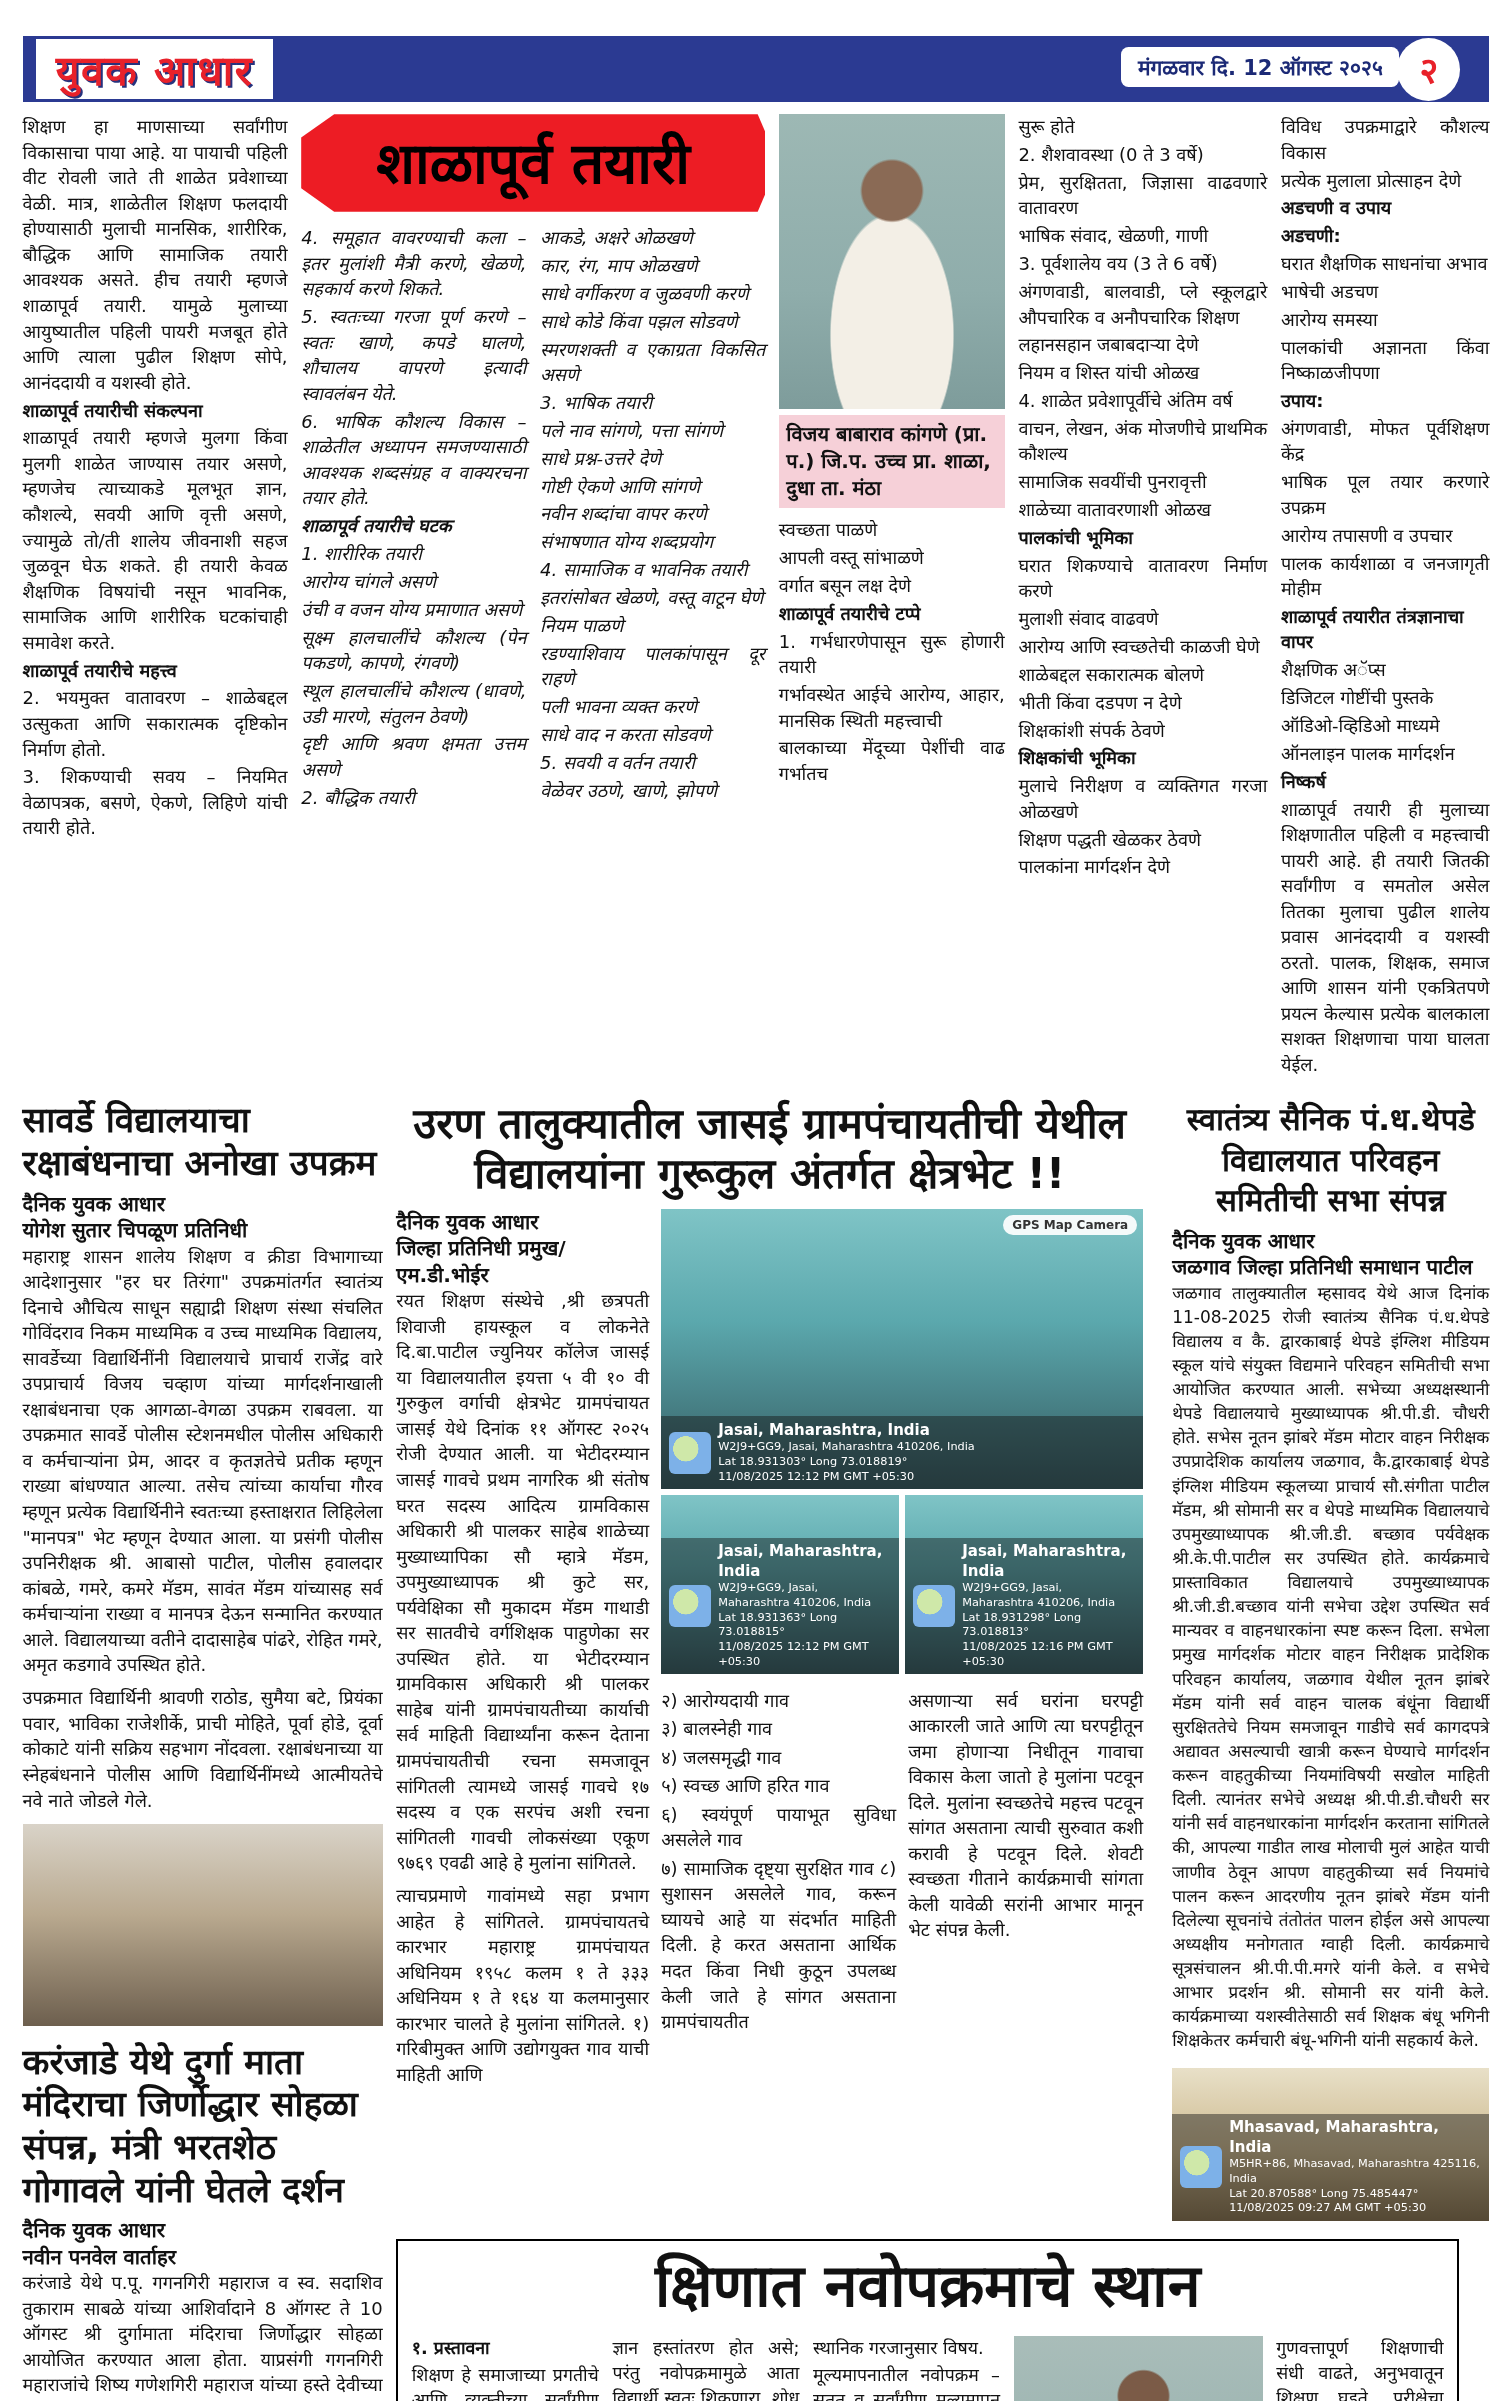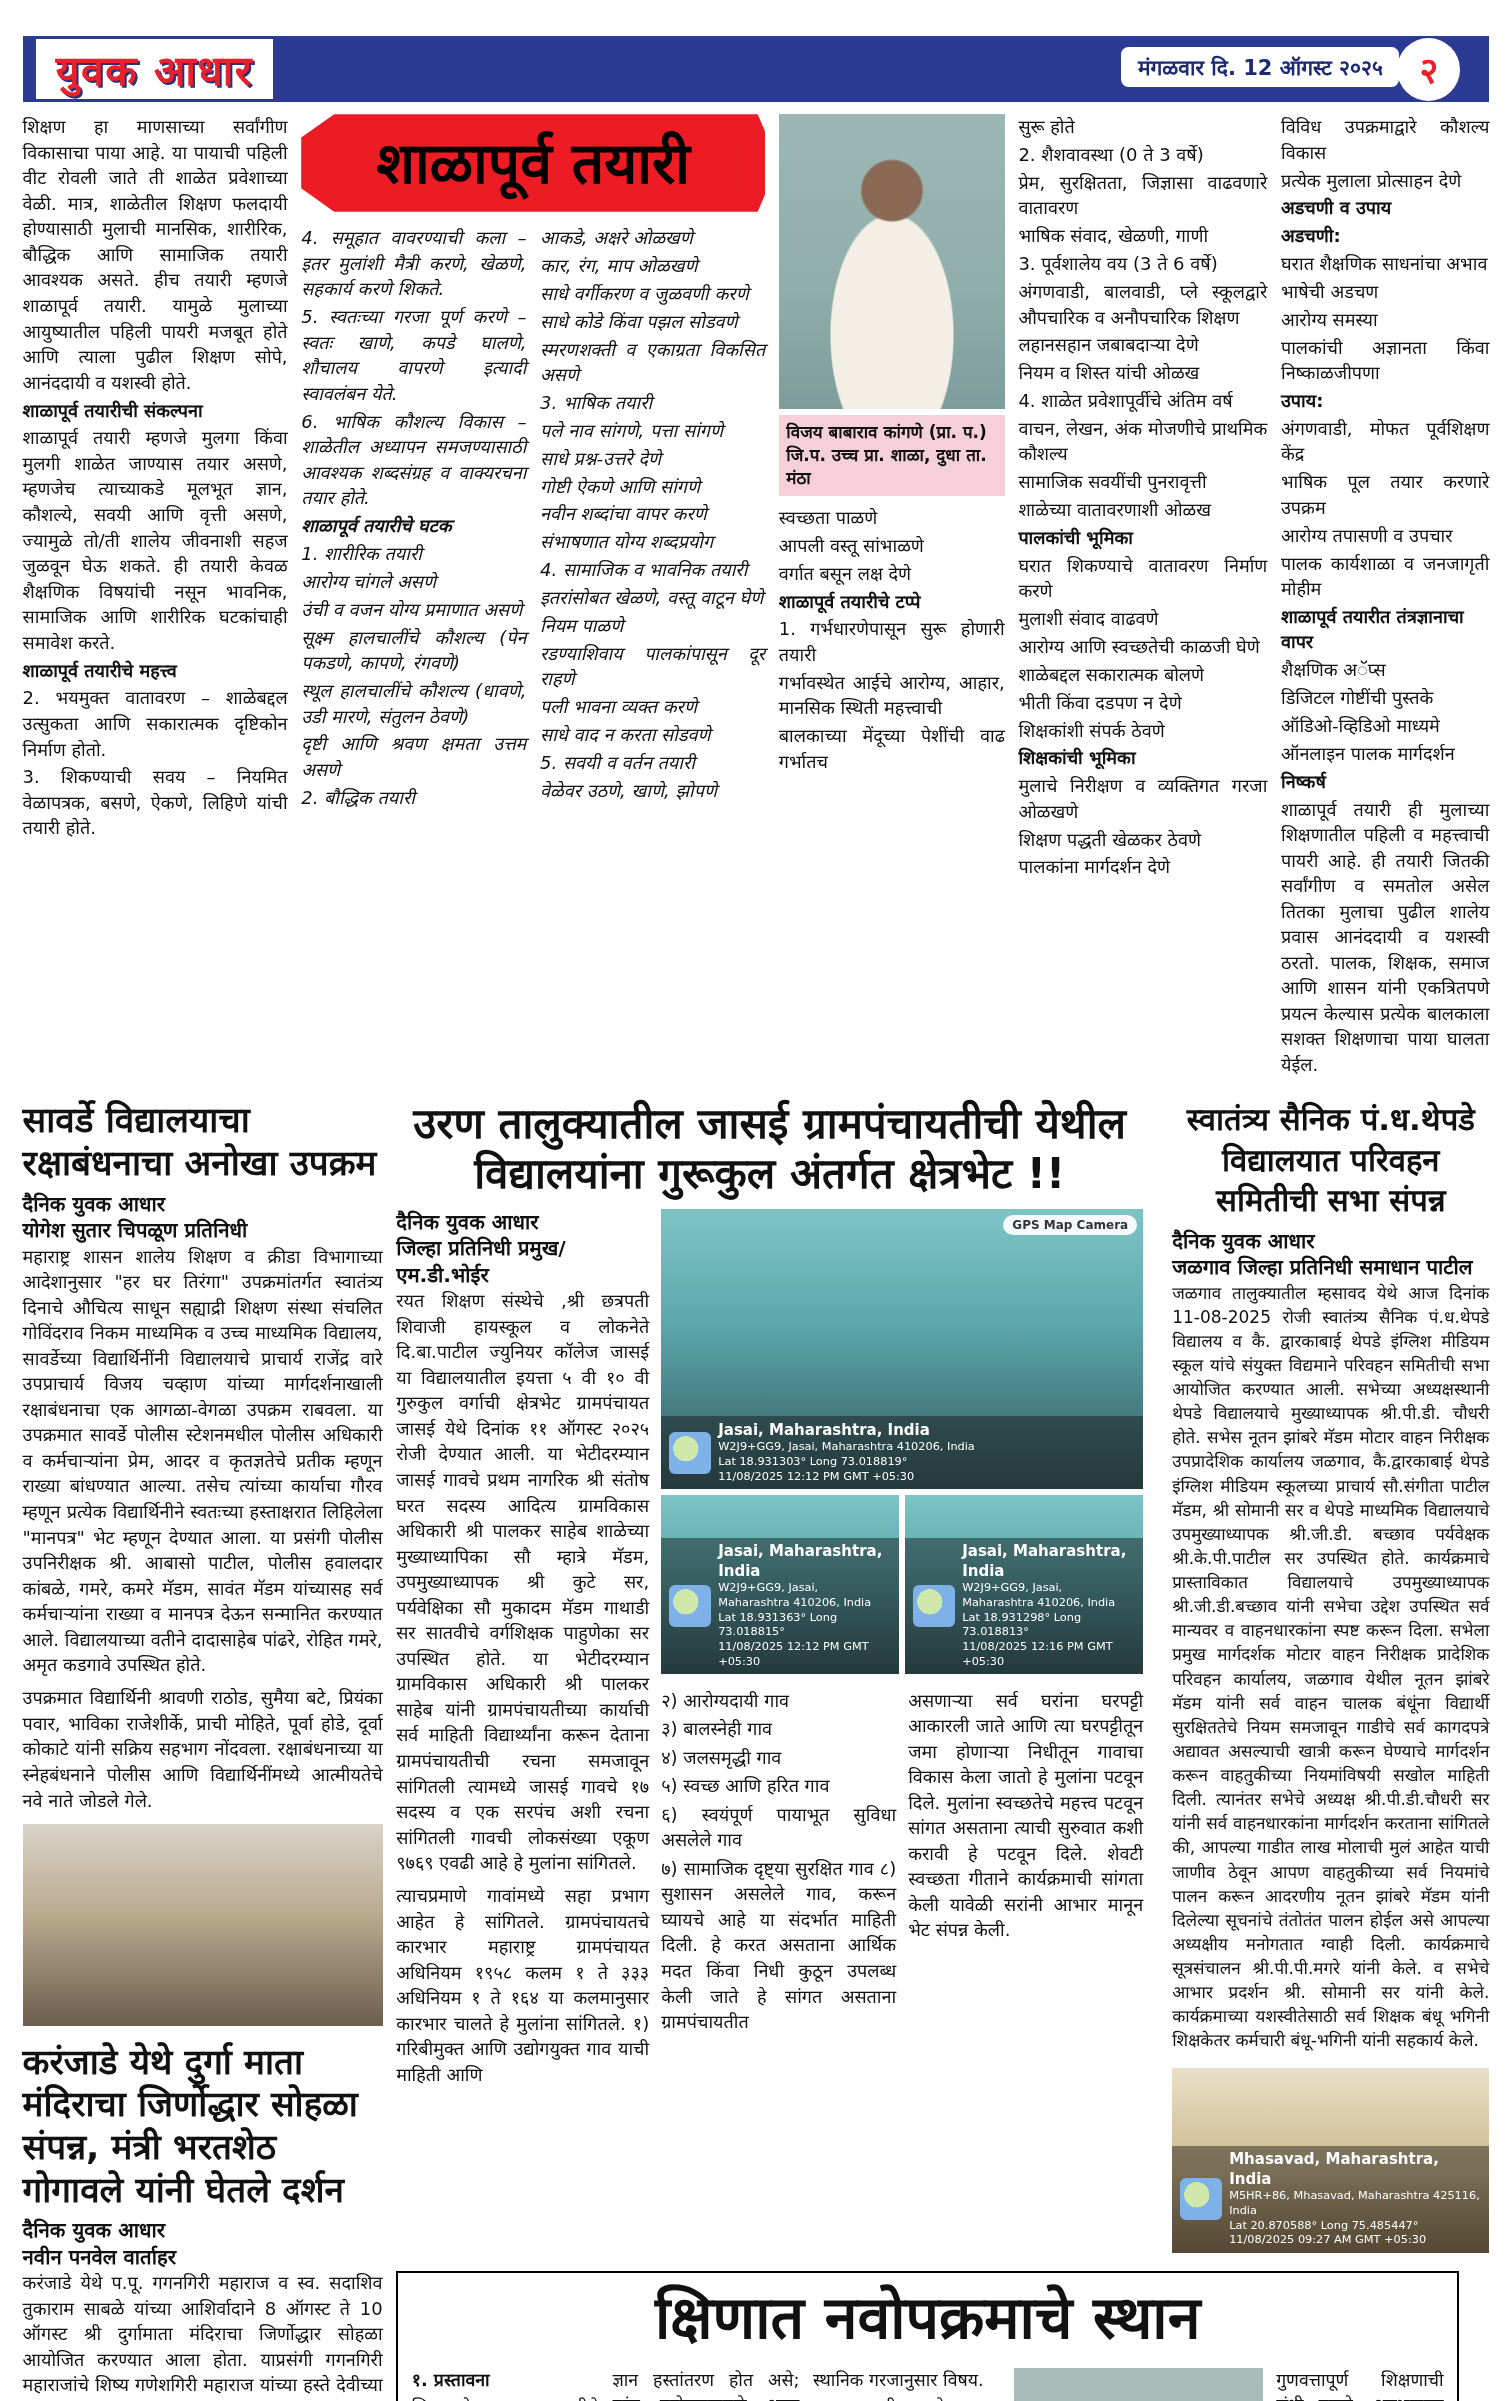--- a/index.html
+++ b/index.html
@@ -37,21 +37,21 @@
             clip-path:polygon(33px 0, calc(100% - 7.5px) 0, 100% 18%, 100% 82%, calc(100% - 7.5px) 100%, 33px 100%, 0 76%, 0 24%); }
   .ta-mid-cols { display:flex; gap:13.6px; flex:1; }
   .ta-mid-cols .col { flex:1;font-style:italic; }
   .ta-col4 { flex:0 0 226px; display:flex; flex-direction:column; }
   .ta-col5 { flex:0 0 249px; }
   .ta-col6 { flex:1; }
   .portrait { height:295px; background:
       radial-gradient(circle at 50% 26%, #8a6a55 0 12%, transparent 13%),
       radial-gradient(ellipse at 50% 75%, #f3efe6 0 38%, transparent 39%),
       linear-gradient(180deg,#9db8b4 0%, #8fadab 60%, #7e9c9b 100%); }
-  .photo-caption { background:#f6d0d8; font-size:17px; font-weight:bold; padding:6px 7.5px; line-height:1.35; margin:6px 0 9px; text-align:left; }
+  .photo-caption { background:#f6d0d8; font-size:20px; font-weight:bold; padding:6px 7.5px; line-height:1.35; margin:6px 0 9px; text-align:left; }
 
   
   .main { display:flex; gap:13.6px; margin-top:19.6px; flex:1; }
   .left-rail { flex:0 0 360px; }
   .right-region { flex:1; display:flex; flex-direction:column; }
 
   .hl-left { font-size:35px; font-weight:800; line-height:1.22; text-align:left; margin-bottom:6px; }
   .photo { width:100%; }
   .photo-police { height:202px; background:linear-gradient(180deg,#d9d3c8 0%,#b9a98f 45%,#6d5f4e 100%); margin:10.5px 0 15px; }
 
@@ -69,21 +69,21 @@
   .gps-lines { font-size:11.3px; line-height:1.3; text-align:left; }
   .gps-title { font-size:15px; font-weight:bold; }
   .gps-chip { position:absolute; top:6px; right:6px; background:rgba(255,255,255,0.92); color:#333; font-size:12px; font-weight:bold; border-radius:10.5px; padding:3px 9px; }
   .jasai-lists { display:flex; gap:12px; margin-top:7.5px; }
   .jasai-lists .col { flex:1; }
   .li-item { margin-bottom:3px; }
 
   .parivahan { flex:1; display:flex; flex-direction:column; }
   .hl-pari { font-size:31px; font-weight:800; line-height:1.3; text-align:center; margin-bottom:7.5px; }
   .pari-body { font-size:17px; }
-  .photo-mhasavad { height:185px; margin-top:7.5px; background:linear-gradient(180deg,#e8e0c8 0%,#cdb98e 55%,#8a744f 100%); position:relative; }
+  .photo-mhasavad { height:153px; margin-top:7.5px; background:linear-gradient(180deg,#e8e0c8 0%,#cdb98e 55%,#8a744f 100%); position:relative; }
 
   
   .nav-row { display:flex; margin-top:18px; }
   .nav-box { width:1063px; border:2.3px solid #000; padding:10.5px 13.6px 13.6px; }
   .hl-nav { font-size:59px; font-weight:800; text-align:center; line-height:1.1; margin:3px 0 16.6px; }
   .nav-cols { display:flex; gap:13.6px; }
   .nav-cols .col { font-size:17.7px; }
   .nc1 { flex:0 0 187px; } .nc2 { flex:0 0 187px; } .nc3 { flex:0 0 187px; }
   .nc4 { flex:0 0 249px; display:flex; flex-direction:column; }
   .nc5 { flex:1; }

